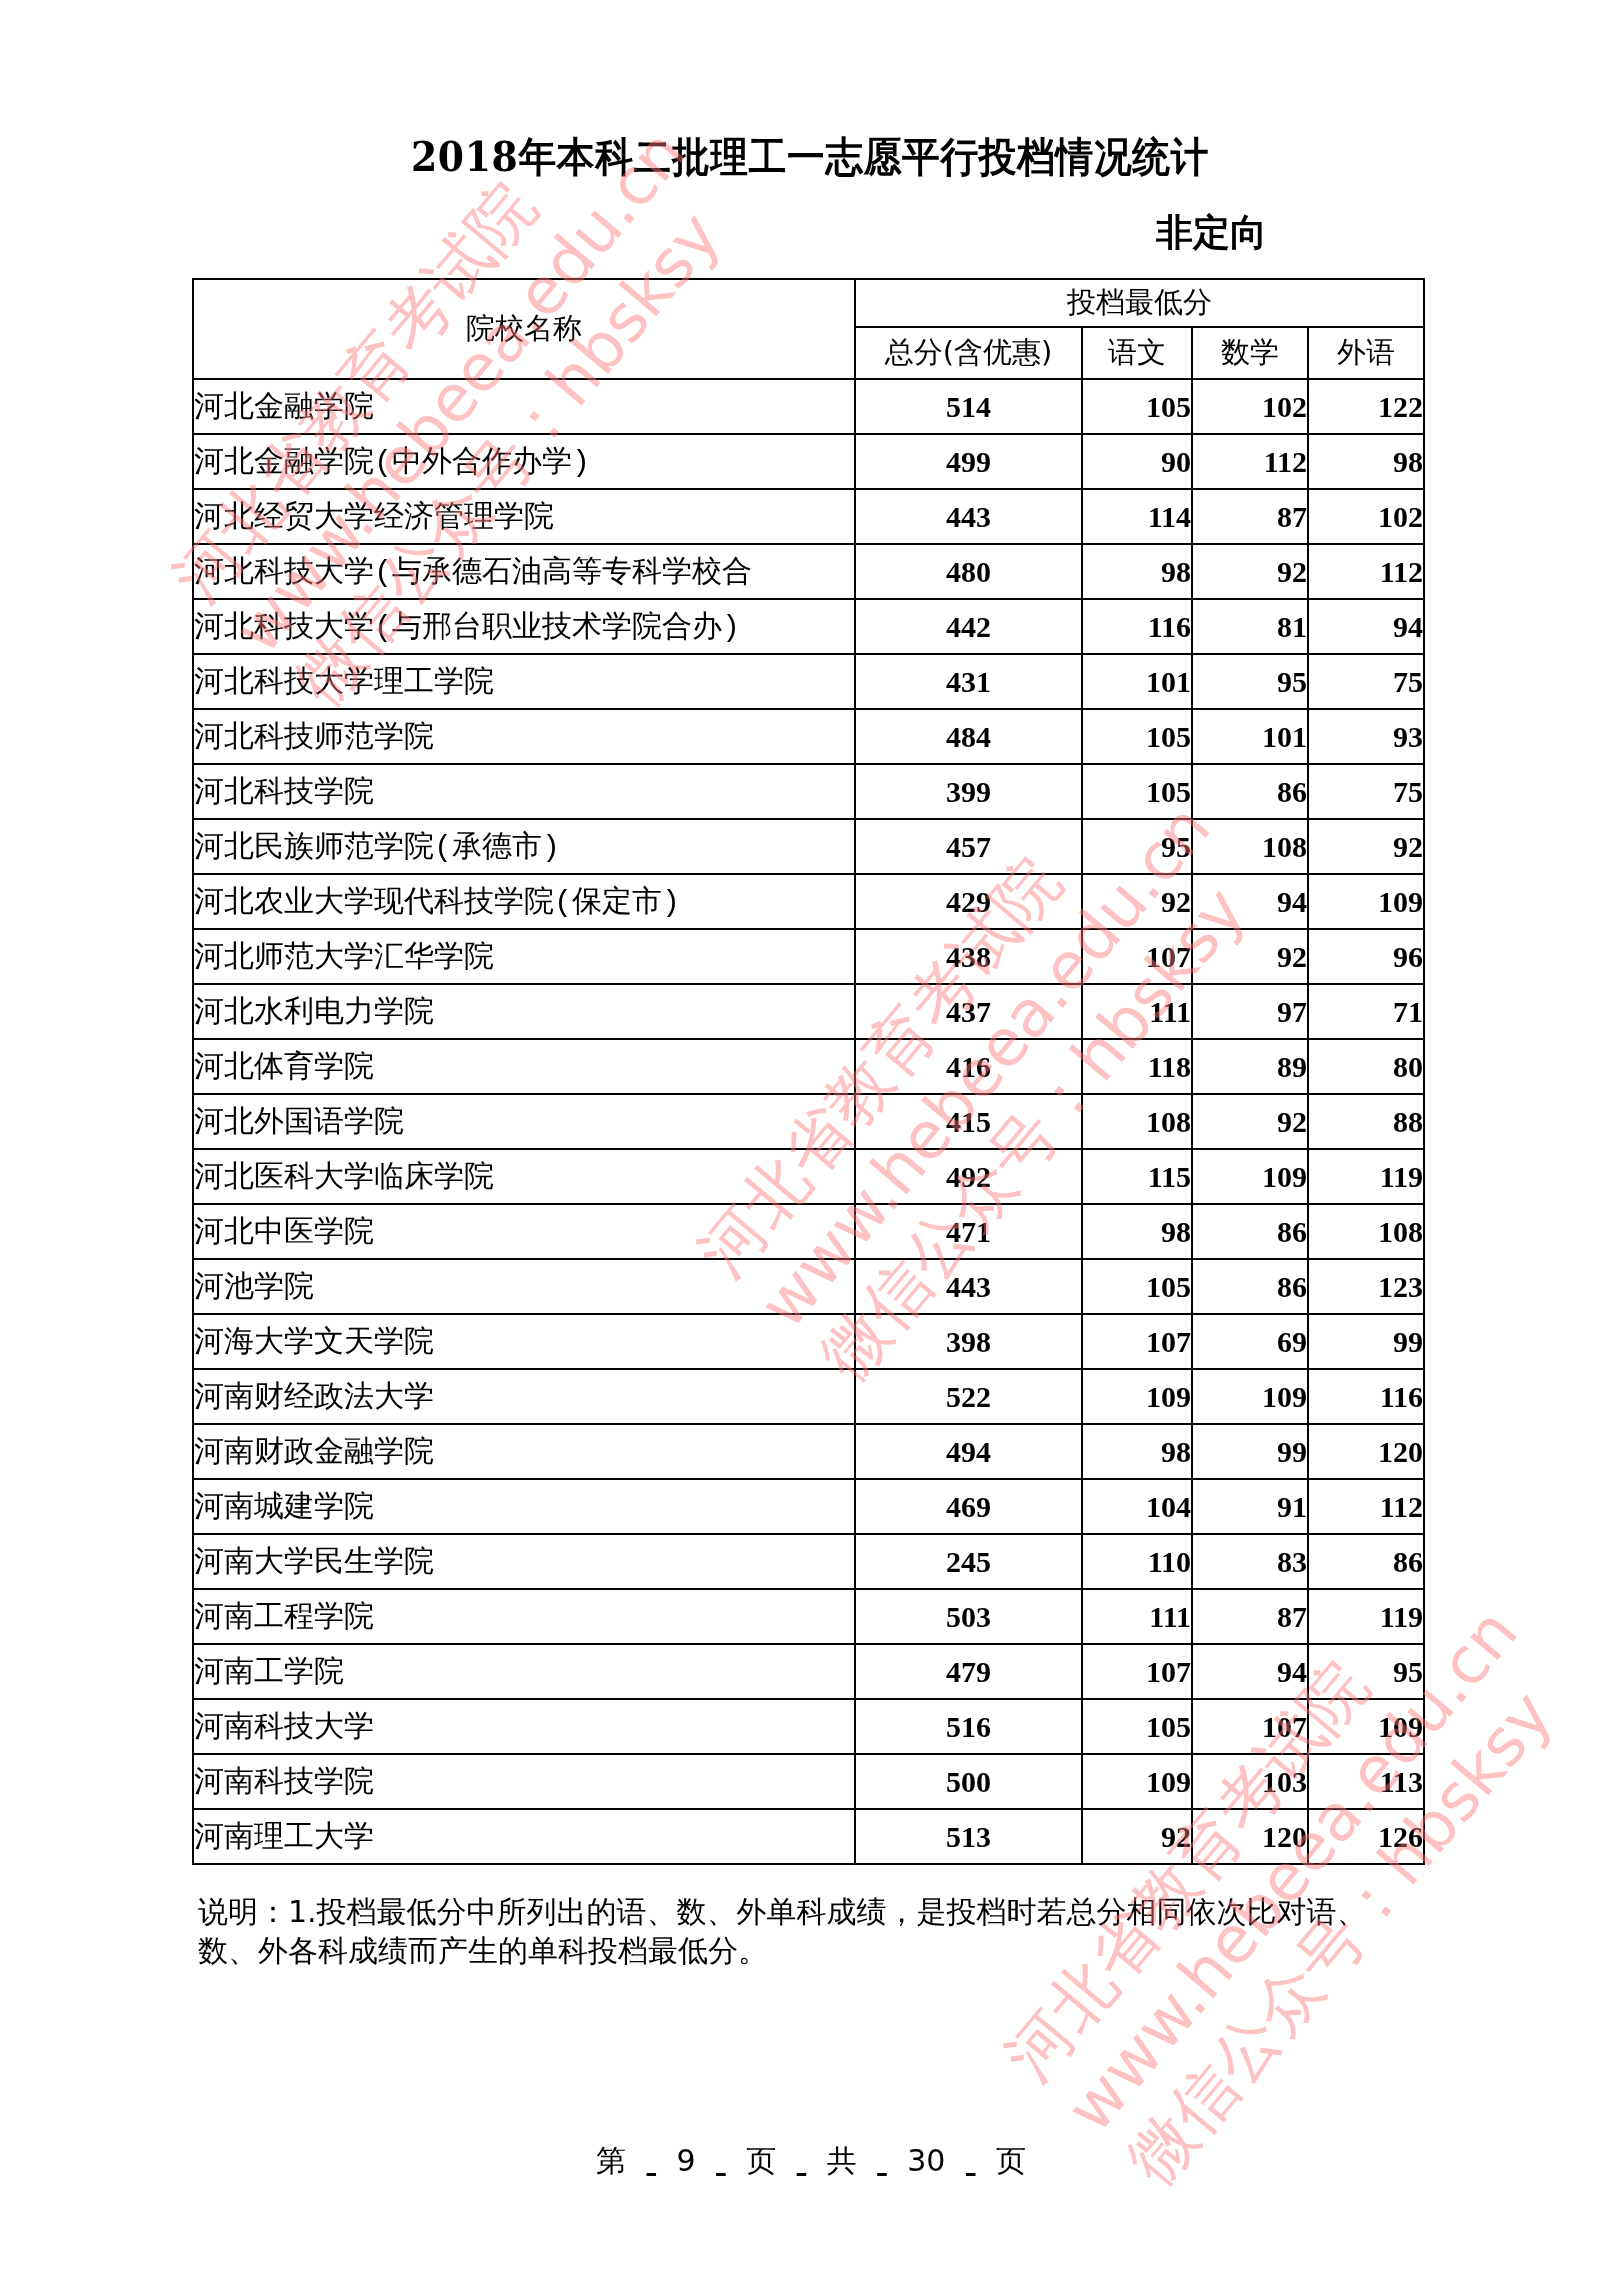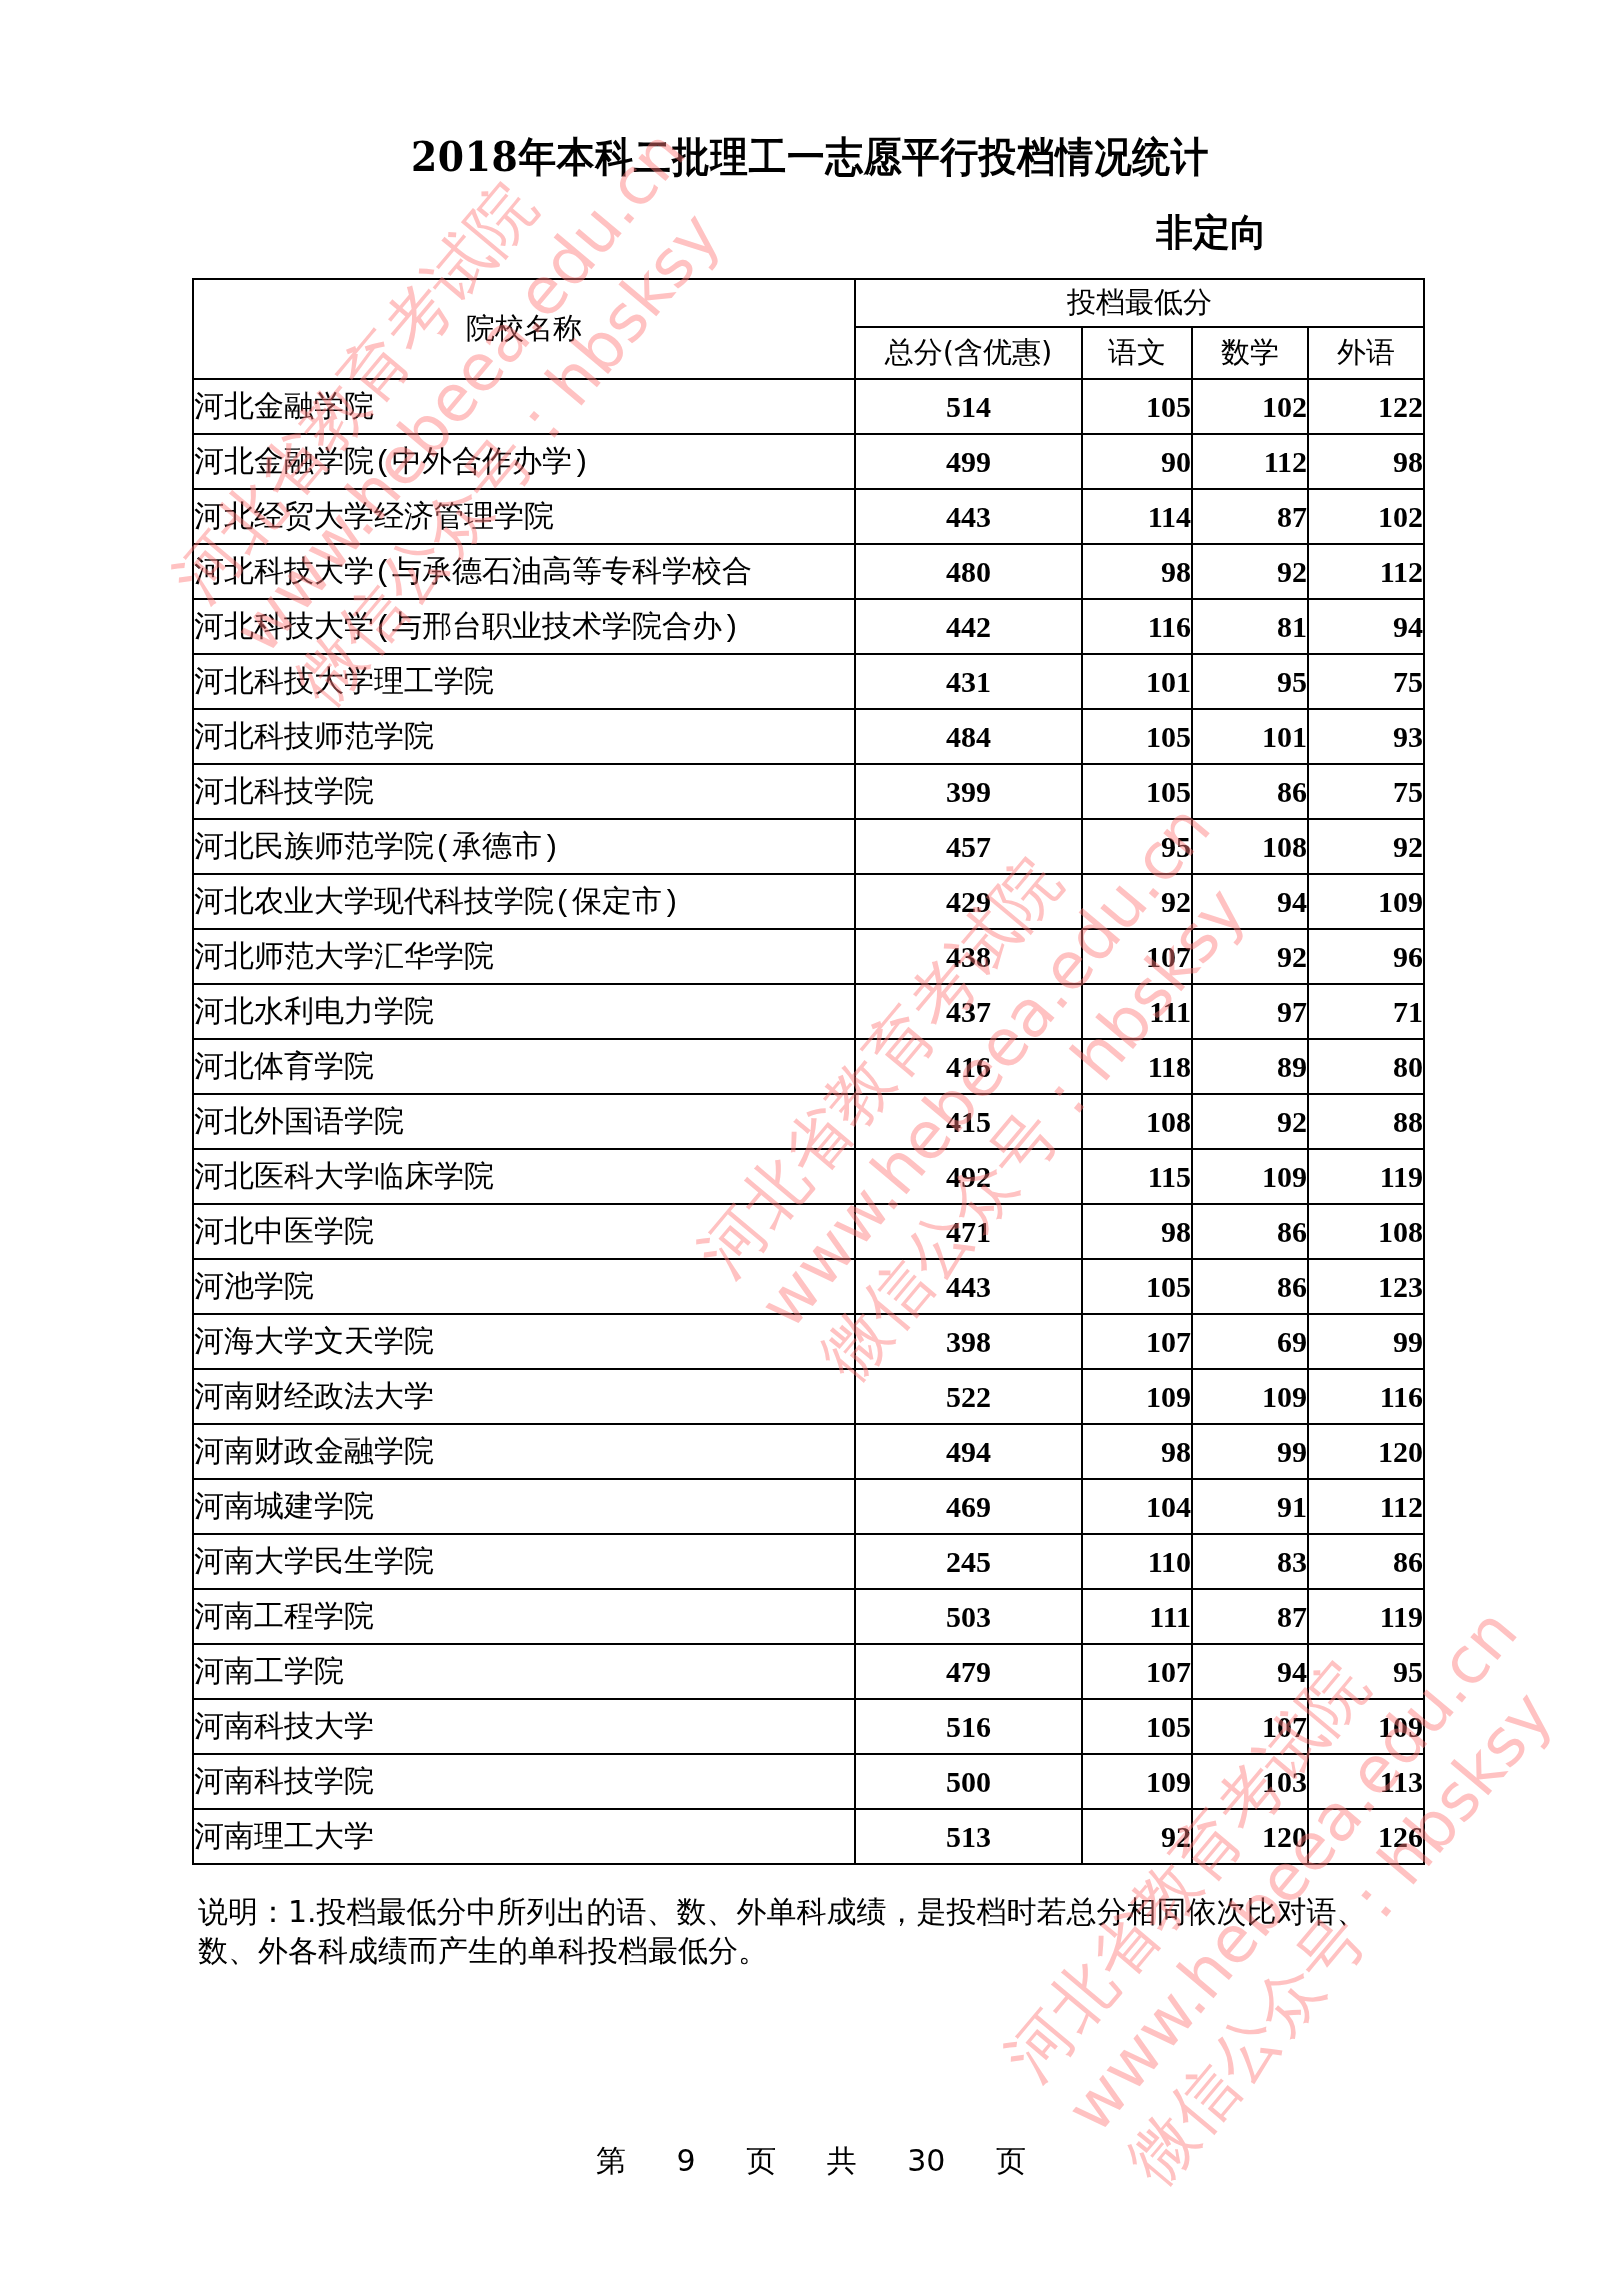--- a/index.html
+++ b/index.html
@@ -19,21 +19,21 @@
   table.scores td { height: 53px; font-size: 30px; }
   td.name { padding-left: 9.5px; white-space: nowrap; overflow: hidden; font-family: Liberation Mono, monospace; font-size: 30px; }
   td.num { font-weight: bold; font-family: "Liberation Serif", serif; font-size: 33px; }
   td.total { text-align: center; }
   td.sub { text-align: right; padding-right: 16.4px; }
   .notes { position: absolute; left: 198px; top: 1892px; width: 1220px; font-size: 30px;
            line-height: 39px; font-family: "DejaVu Sans", sans-serif; }
   .notes p { margin: 0; }
   .notes .indent { text-indent: 95px; }
   .footer { position: absolute; left: 0; width: 1622px; top: 2141px; text-align: center; font-size: 30px;
-            font-family: "DejaVu Sans", sans-serif; word-spacing: 0; }
+            font-family: "DejaVu Sans", sans-serif; word-spacing: 0; text-decoration: underline; }
   .footer span { display: inline-block; margin: 0 20.5px; }
   .wm { position: absolute; color: rgba(255, 120, 120, 0.45); font-family: "DejaVu Sans", sans-serif;
         font-size: 65px; line-height: 80px; white-space: nowrap; transform: rotate(-50deg);
         transform-origin: 0 0; pointer-events: none; }
 </style>
 </head>
 <body>
 
 <div class="title">2018年本科二批理工一志愿平行投档情况统计</div>
 <div class="subtitle">非定向</div>

